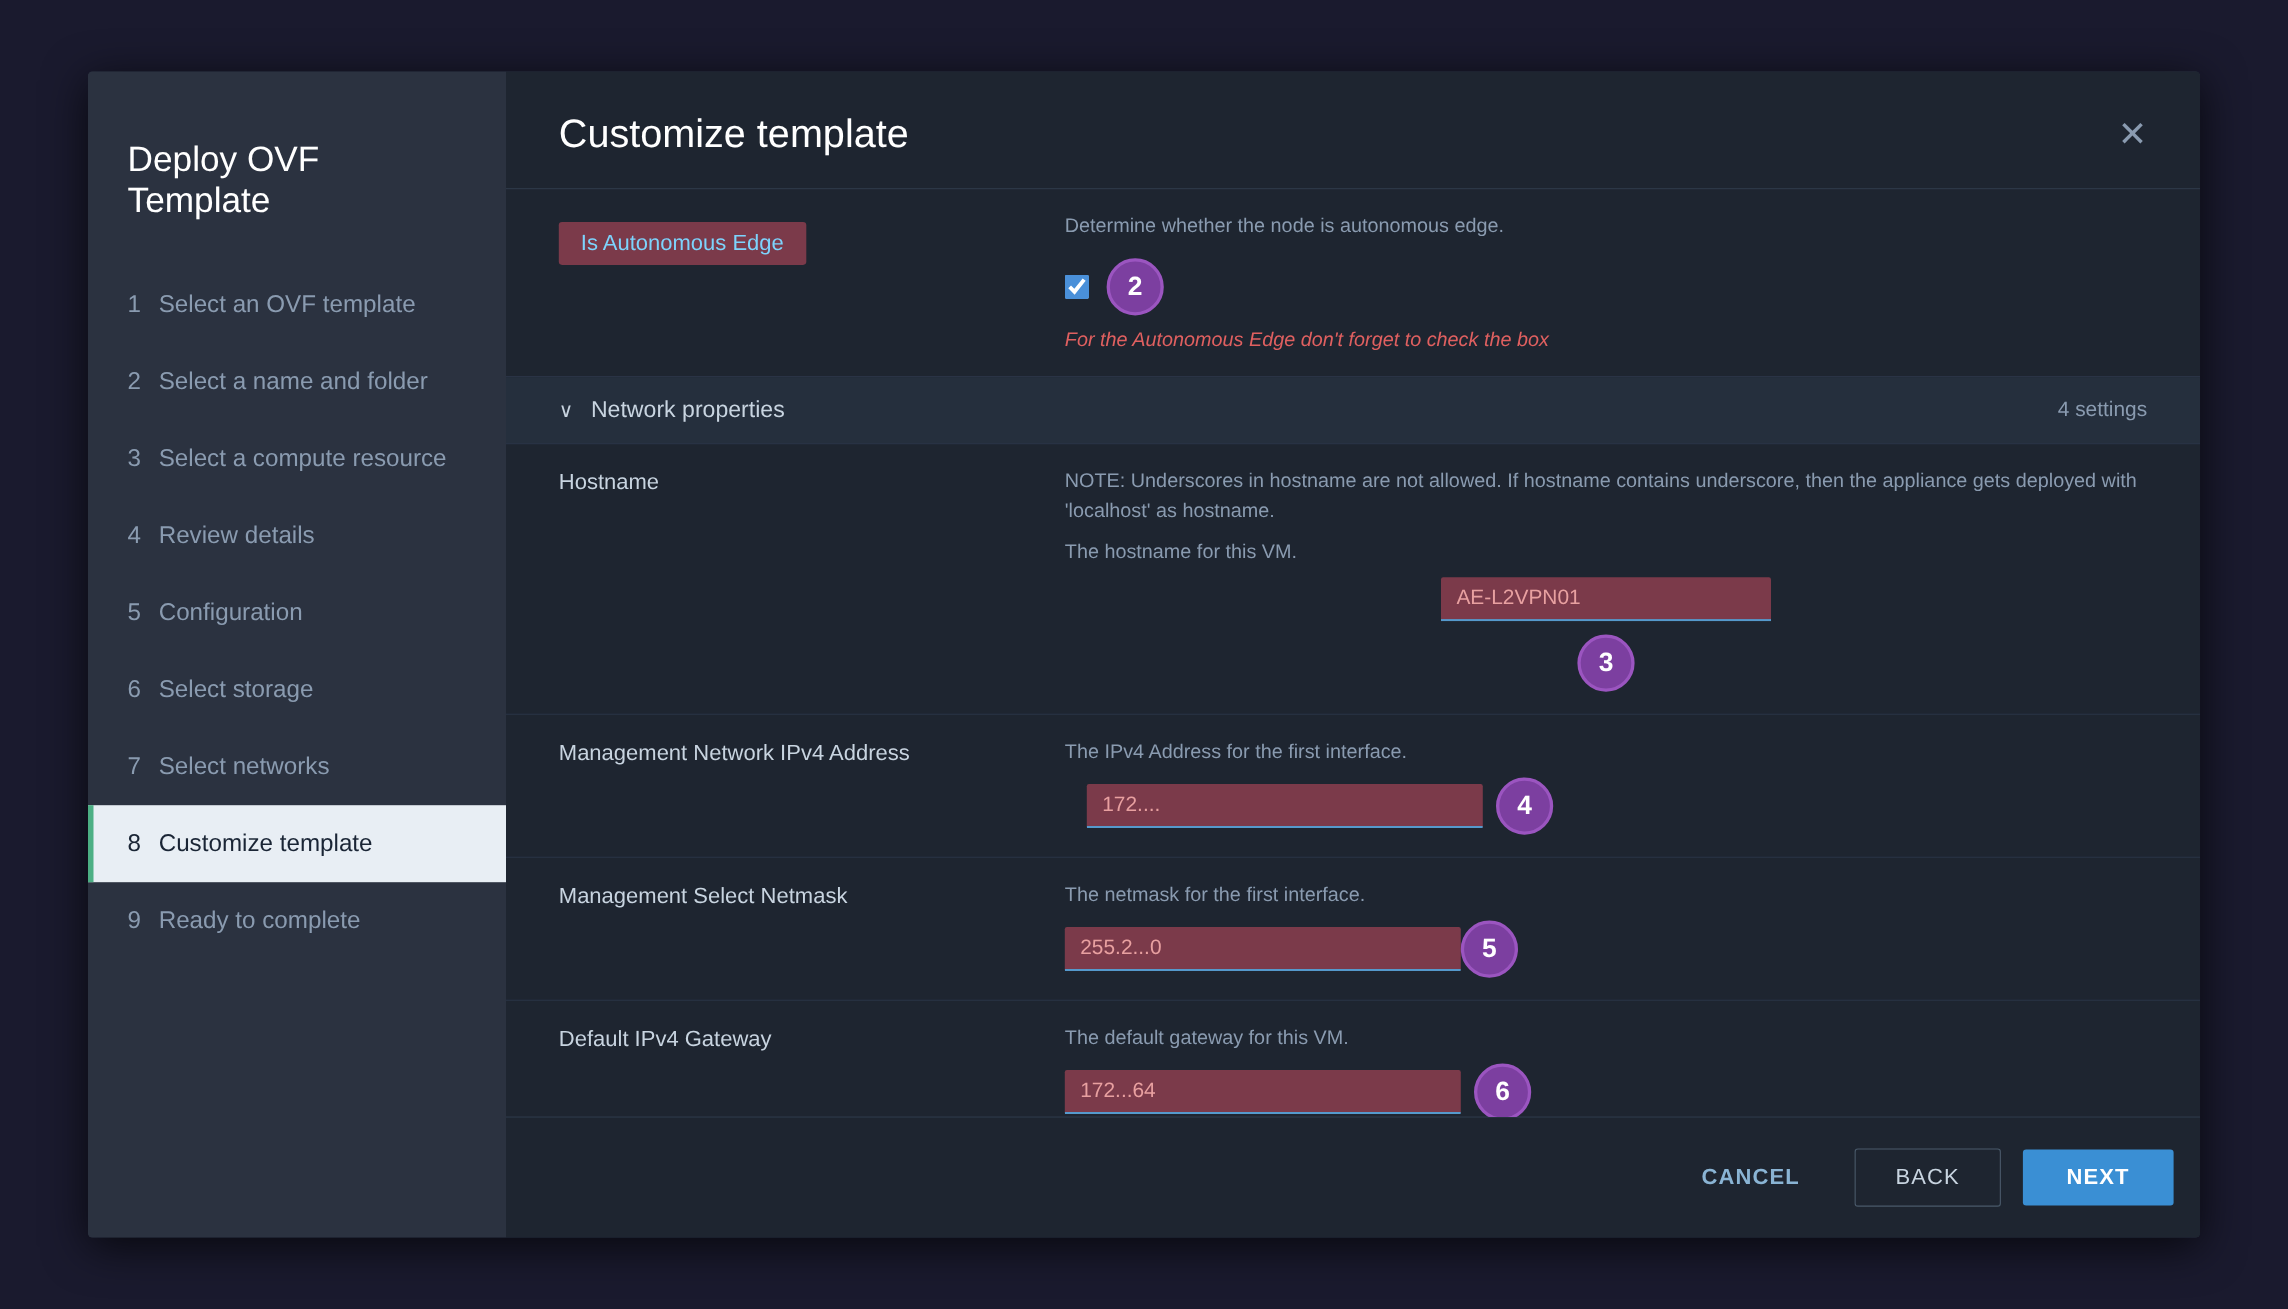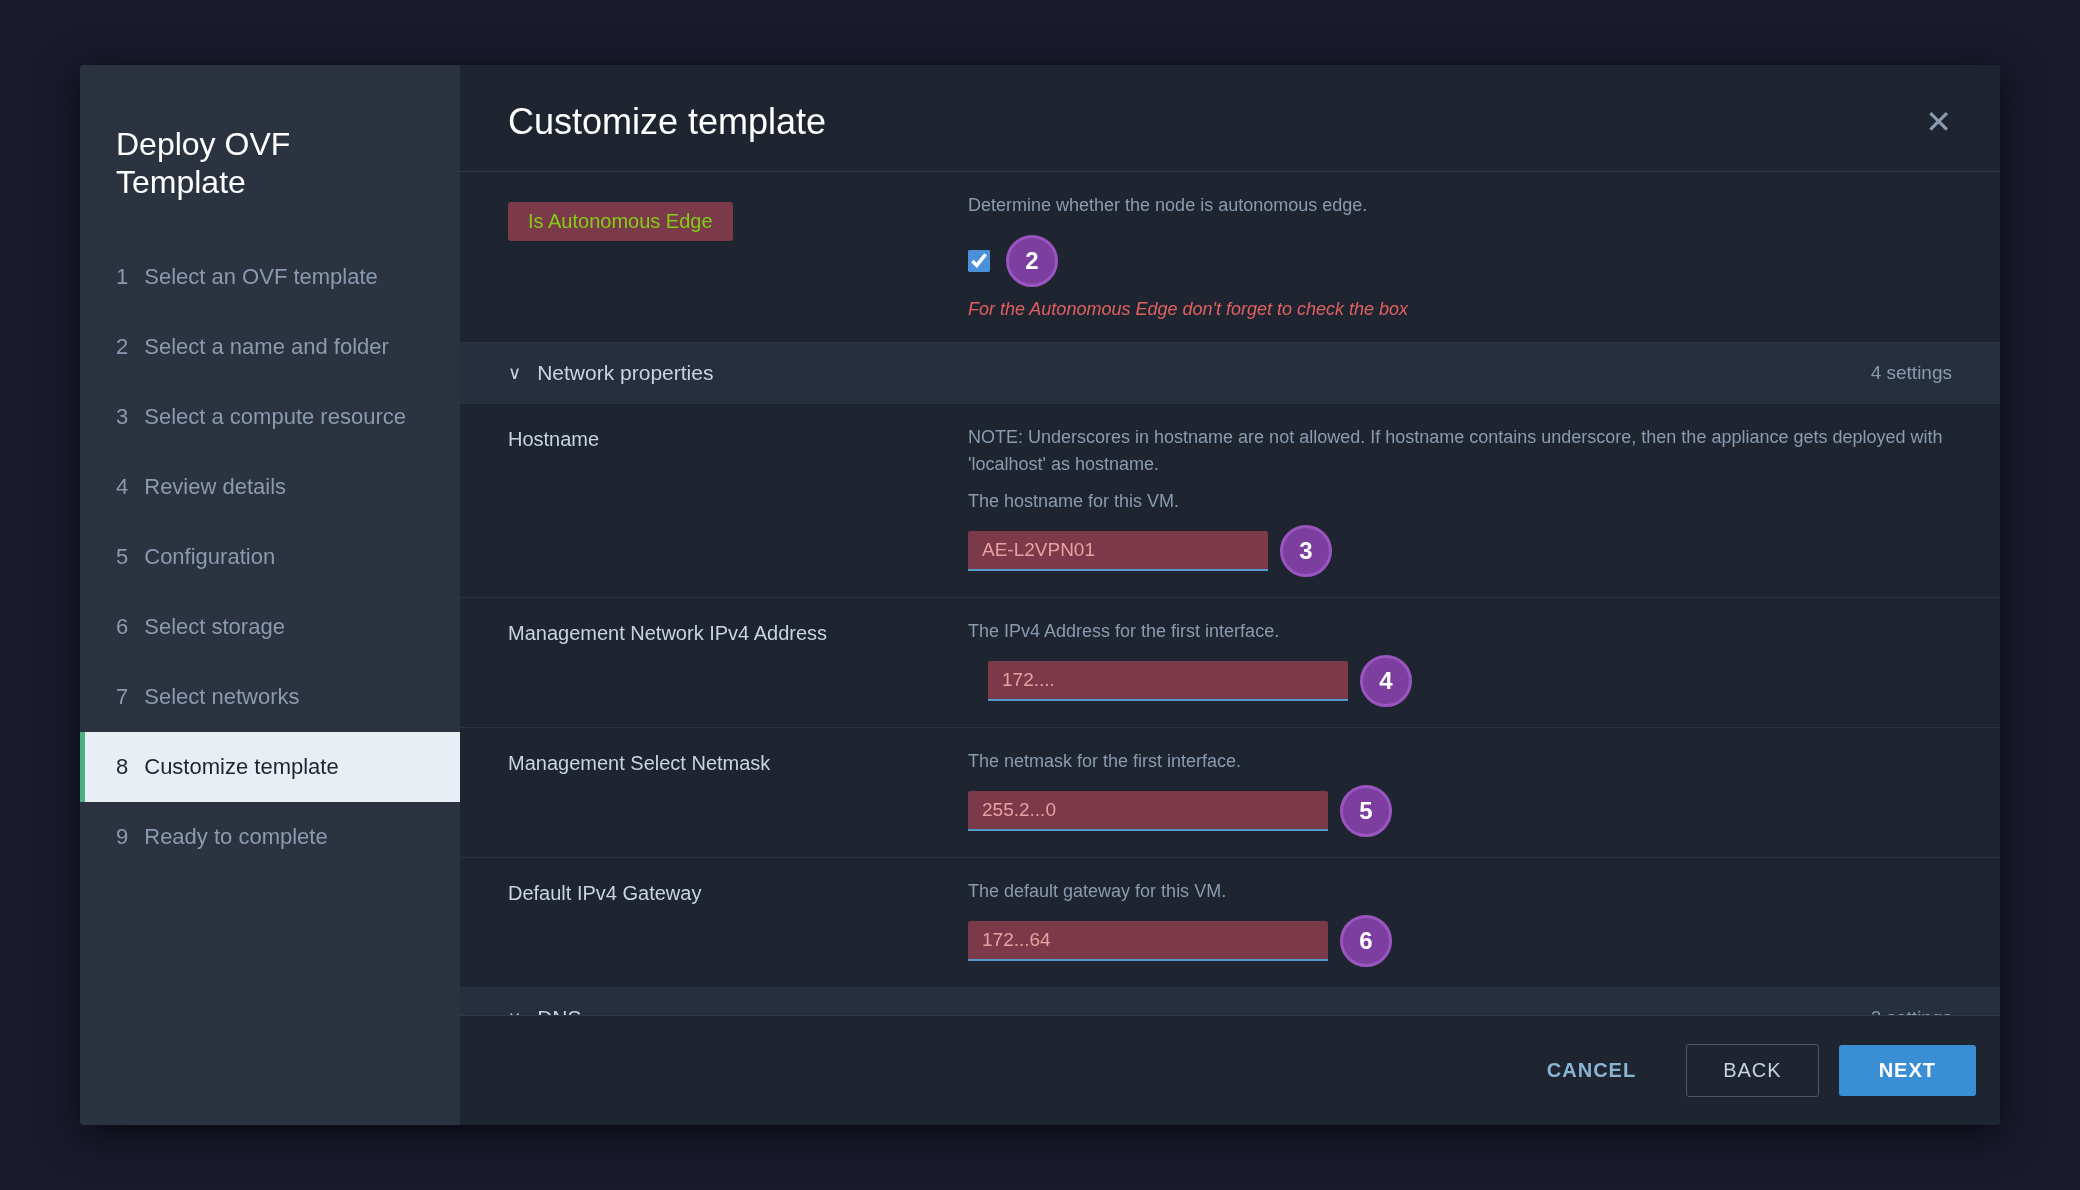--- a/index.html
+++ b/index.html
@@ -110,21 +110,21 @@
       width: 460px;
       flex-shrink: 0;
       padding-top: 4px;
     }
     .prop-label {
       font-size: 20px;
       color: #c8d4e0;
     }
     .prop-label-tag {
       background: #7b3a4a;
-      color: #84cc16;
+      color: #7dd3fc;
       padding: 8px 20px;
       border-radius: 3px;
       font-size: 20px;
       display: inline-block;
     }
     .prop-value-col {
       flex: 1;
       display: flex;
       flex-direction: column;
       gap: 10px;
@@ -331,21 +331,21 @@
         <span class="section-header-count">4 settings</span>
       </div>
 
       <div class="prop-row">
         <div class="prop-label-col">
           <span class="prop-label">Hostname</span>
         </div>
         <div class="prop-value-col">
           <span class="prop-desc">NOTE: Underscores in hostname are not allowed.  If hostname contains underscore, then the appliance gets deployed with 'localhost' as hostname.</span>
           <span class="prop-desc">The hostname for this VM.</span>
-          <div style="display:flex;align-items:center;gap:12px;">
+          <div style="display:flex;align-items:center;gap:12px;flex-direction:column;">
             <input type="text" class="prop-input" value="AE-L2VPN01" style="">
             <span class="badge">3</span>
           </div>
         </div>
       </div>
 
       <div class="prop-row">
         <div class="prop-label-col">
           <span class="prop-label">Management Network IPv4 Address</span>
         </div>
@@ -357,21 +357,21 @@
           </div>
         </div>
       </div>
 
       <div class="prop-row">
         <div class="prop-label-col">
           <span class="prop-label">Management Select Netmask</span>
         </div>
         <div class="prop-value-col">
           <span class="prop-desc">The netmask for the first interface.</span>
-          <div style="display:flex;align-items:center;gap:12px;">
+          <div style="display:flex;align-items:center;">
             <input type="text" class="prop-input prop-input-wide" value="255.2...0" style="">
             <span class="badge">5</span>
           </div>
         </div>
       </div>
 
       <div class="prop-row">
         <div class="prop-label-col">
           <span class="prop-label">Default IPv4 Gateway</span>
         </div>

